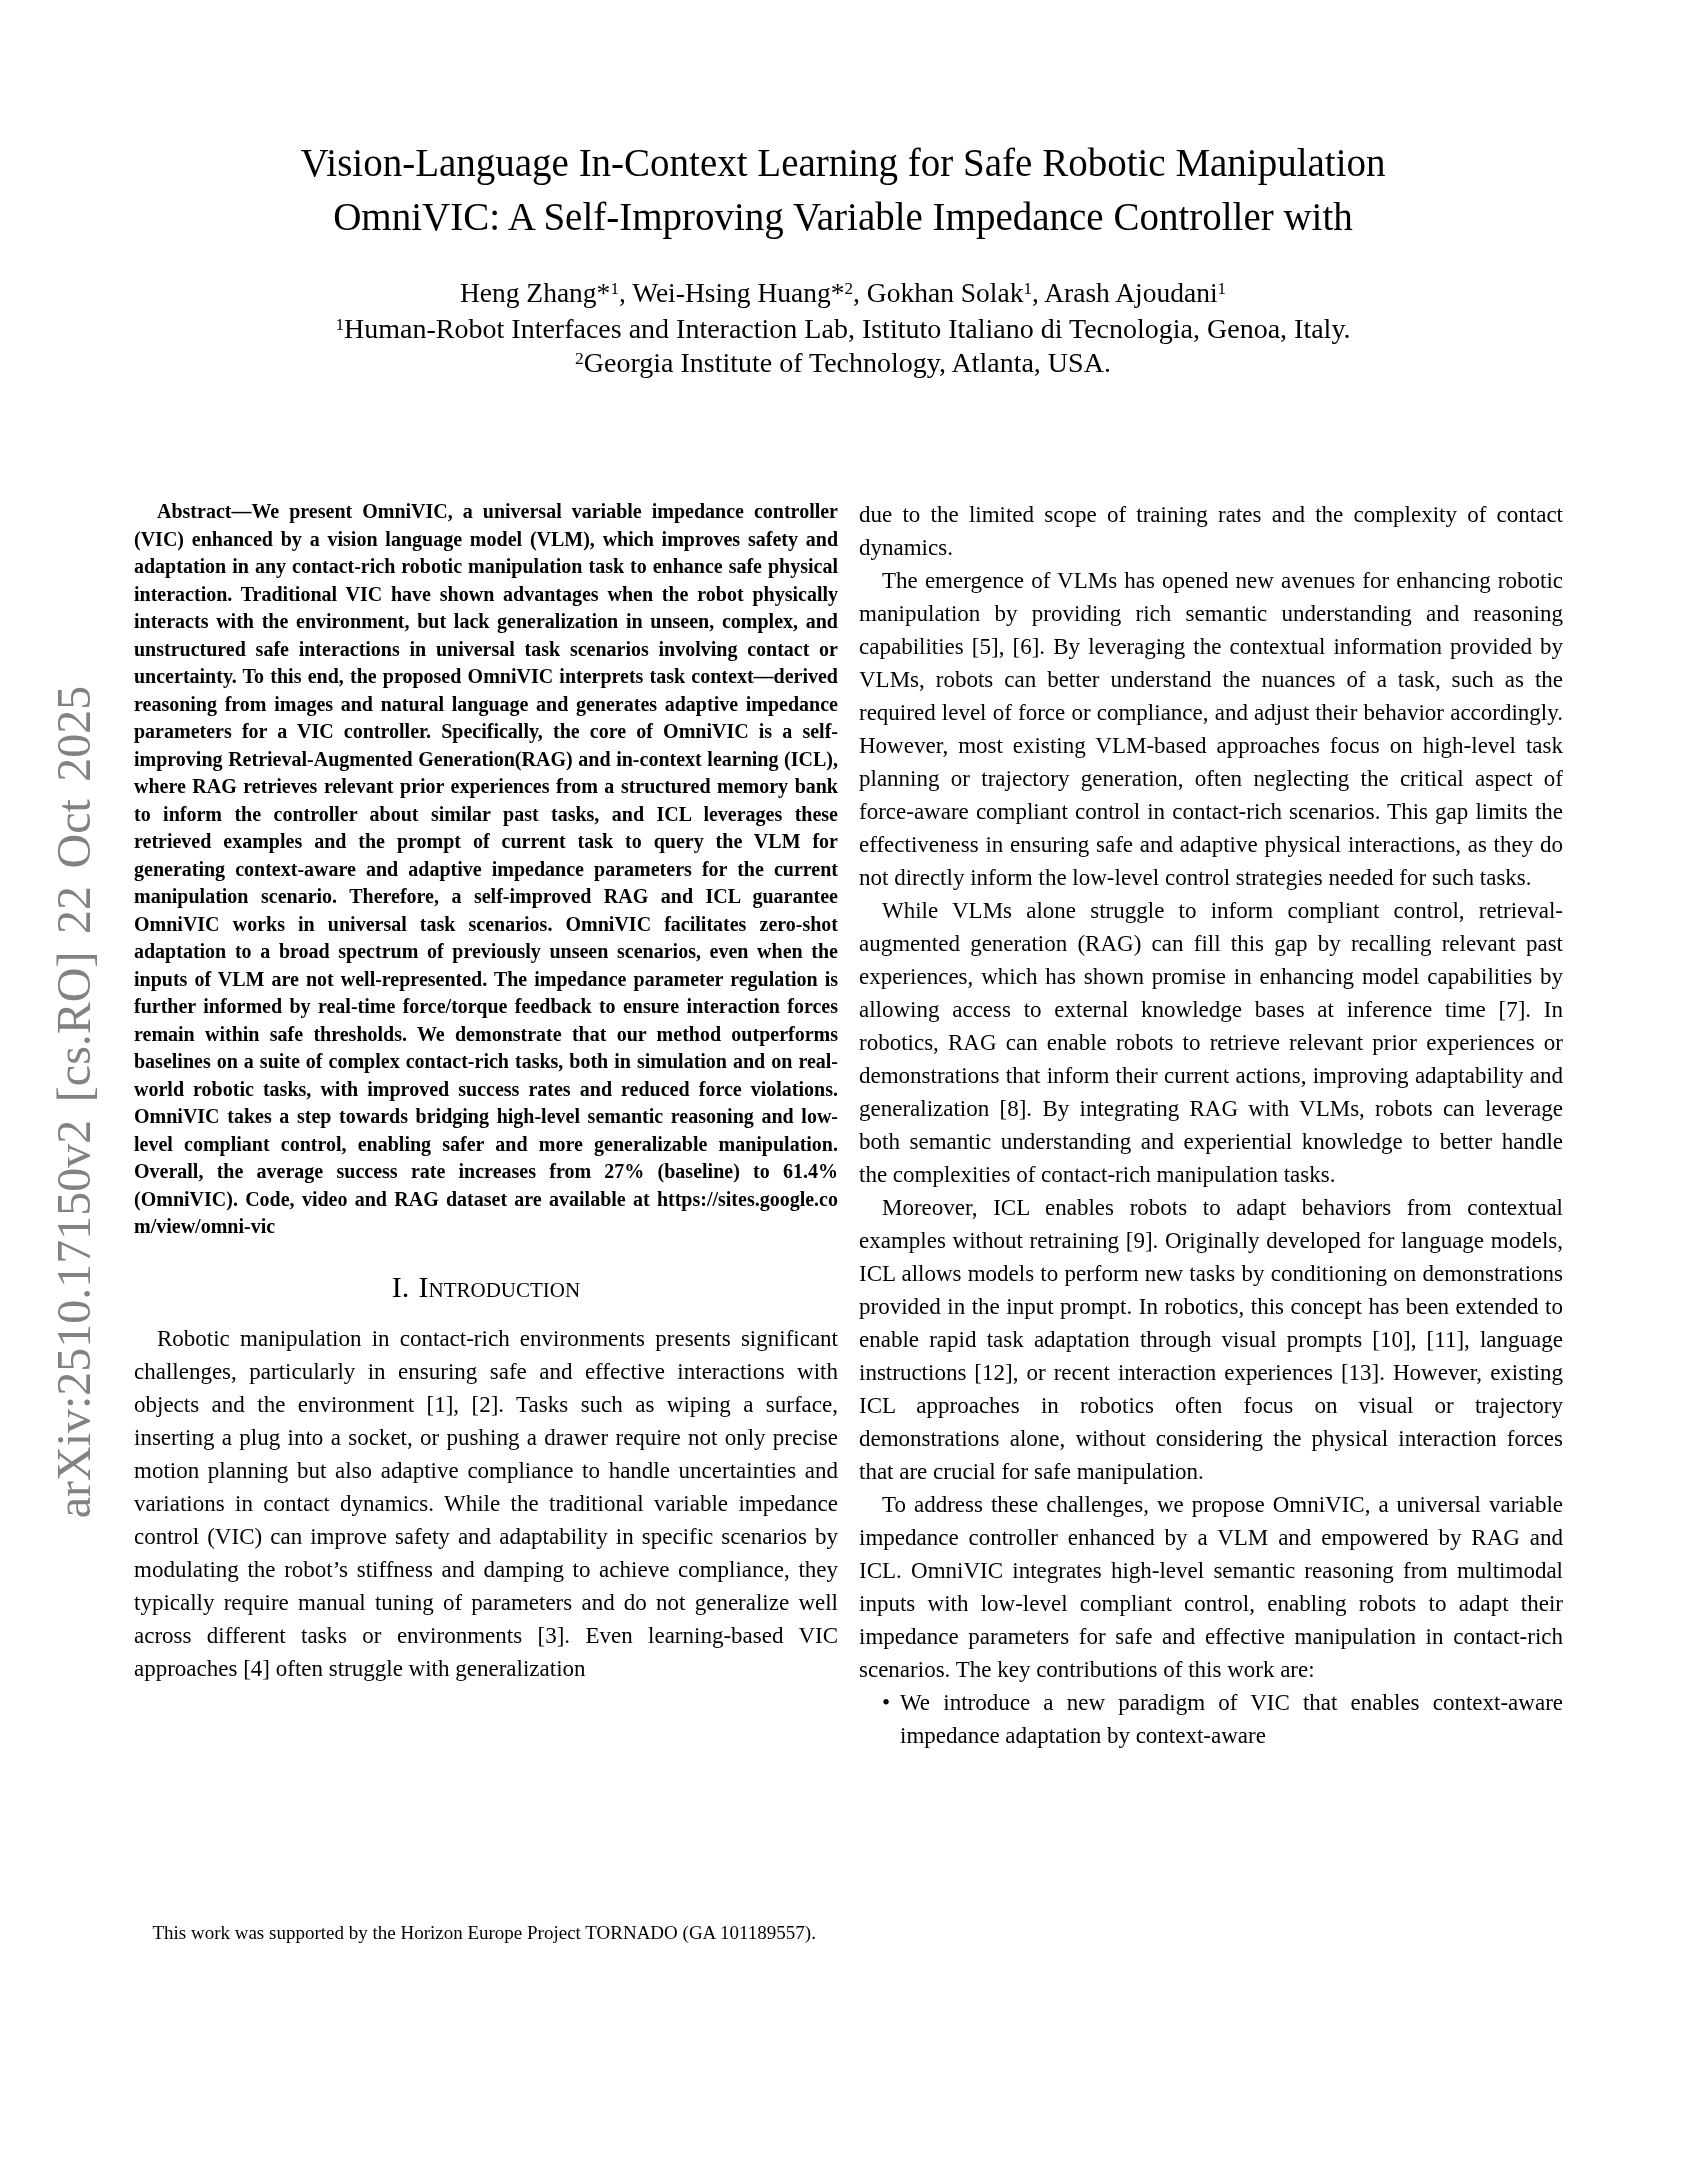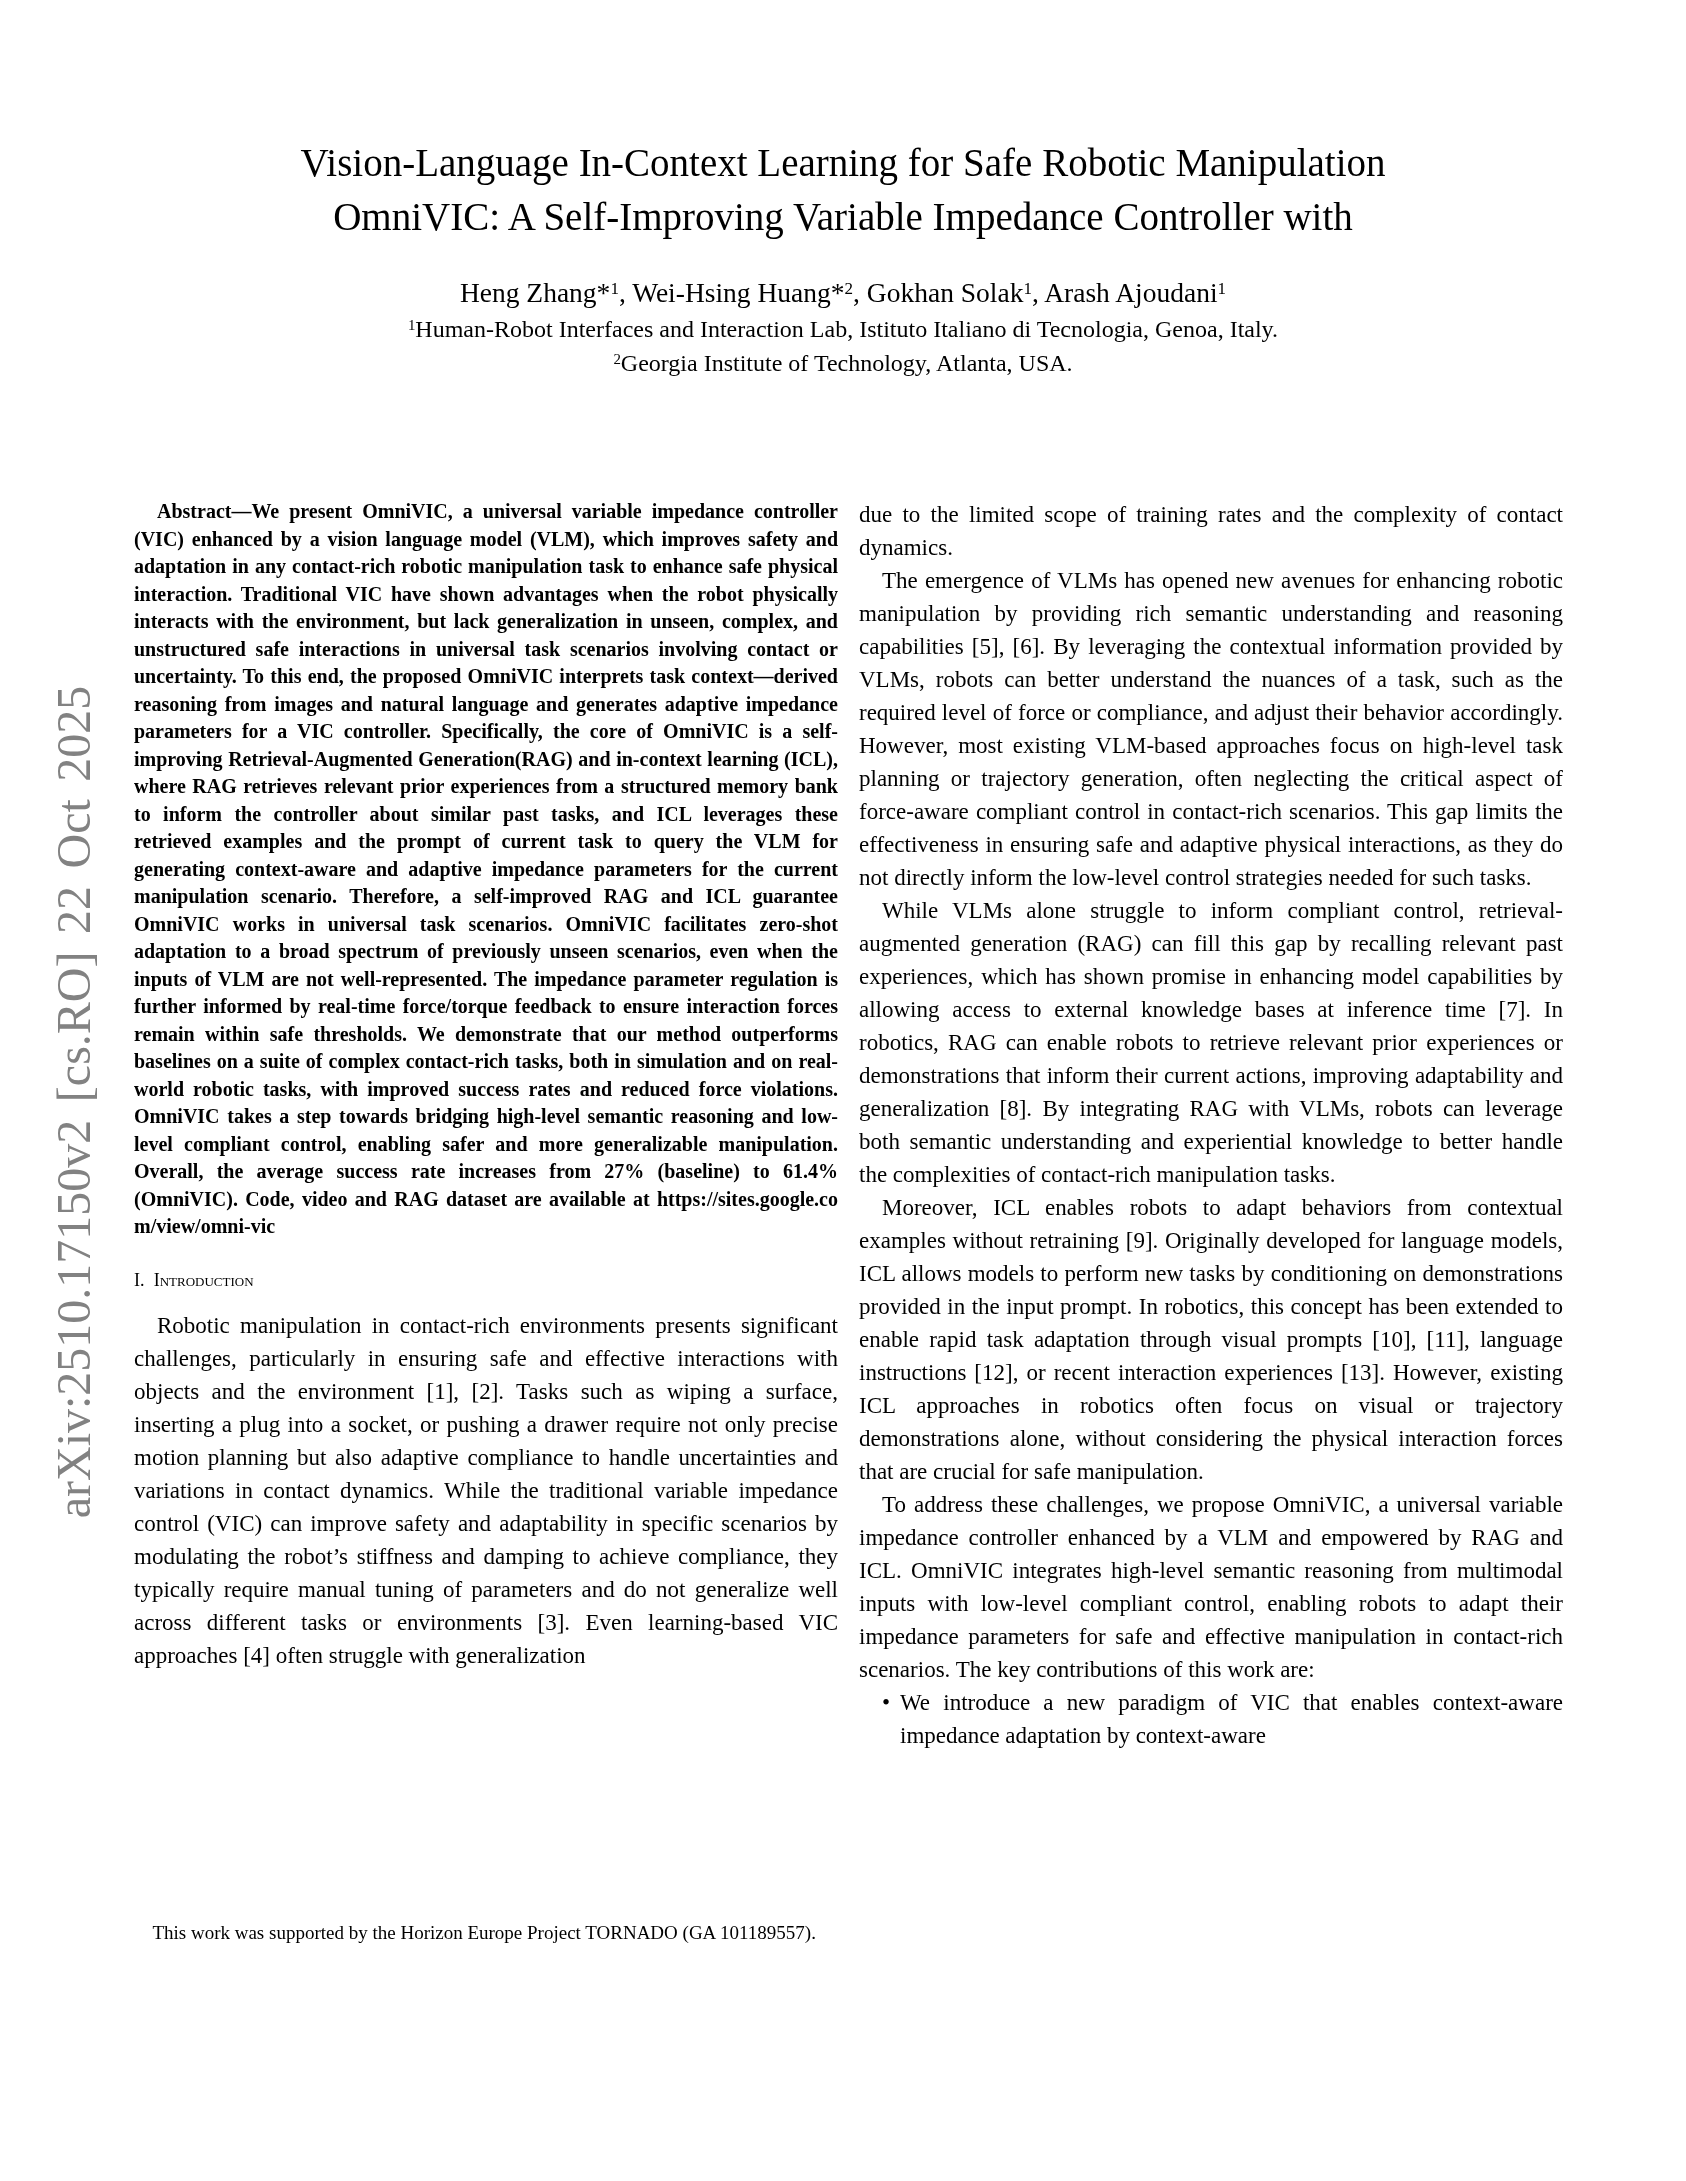--- a/index.html
+++ b/index.html
@@ -48,21 +48,21 @@
     width: 100%;
     text-align: center;
     font-size: 27.5px;
   }
   .affiliations {
     position: absolute;
     top: 312px;
     left: 0;
     width: 100%;
     text-align: center;
-    font-size: 24px;
+    font-size: 28px;
     line-height: 34px;
   }
   sup {
     font-size: 62%;
     line-height: 0;
     vertical-align: baseline;
     position: relative;
     top: -0.45em;
   }
 
@@ -83,21 +83,22 @@
     font-size: 20px;
     line-height: 27.5px;
     font-weight: bold;
     text-indent: 23px;
   }
   .abstract-label { }
   .url { word-break: break-all; }
 
   .section-heading {
     margin: 29px 0 18.4px 0;
-    font-size: 18px;
+    text-align: center;
+    font-size: 30px;
     font-weight: normal;
     text-indent: 0;
   }
   .section-heading .sc { font-variant: small-caps; }
   .section-heading .sec-num { margin-right: 9.2px; }
 
   .body-par {
     margin: 0;
     font-size: 23px;
     line-height: 33px;

